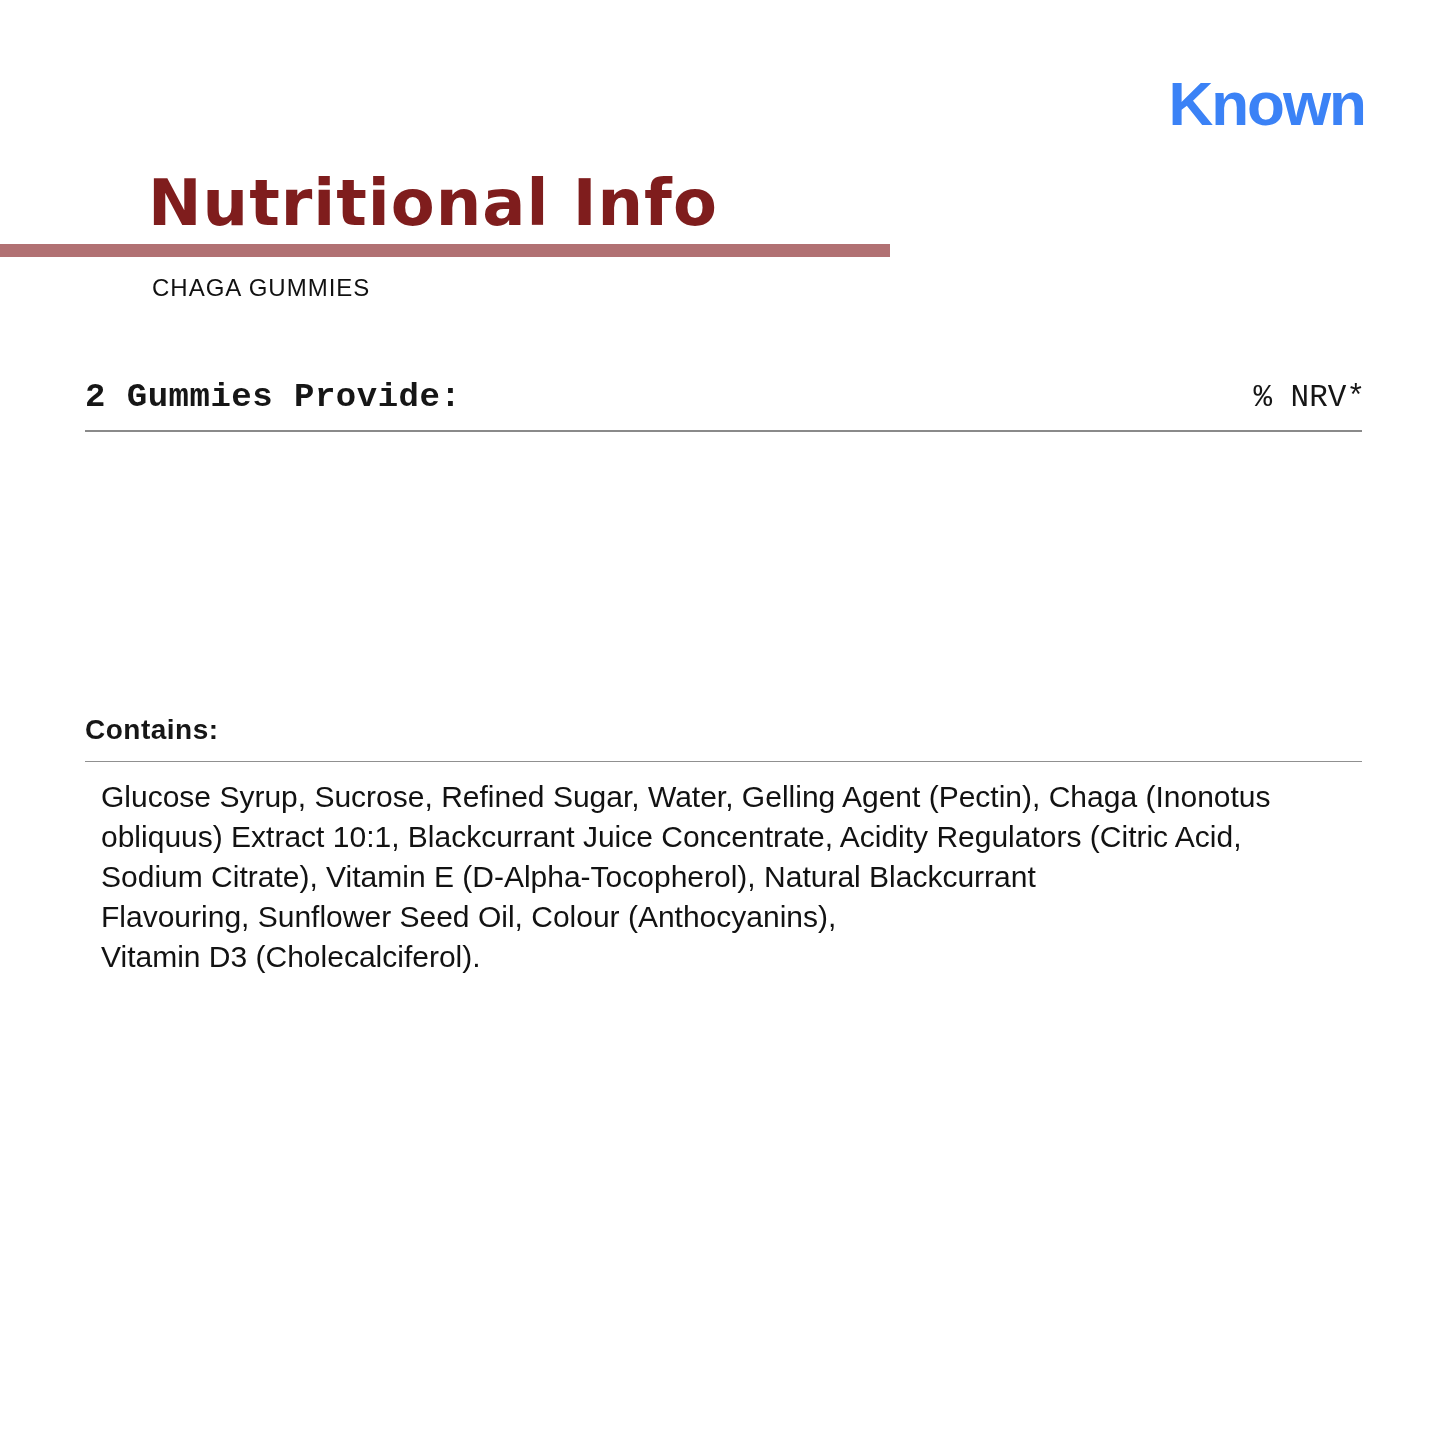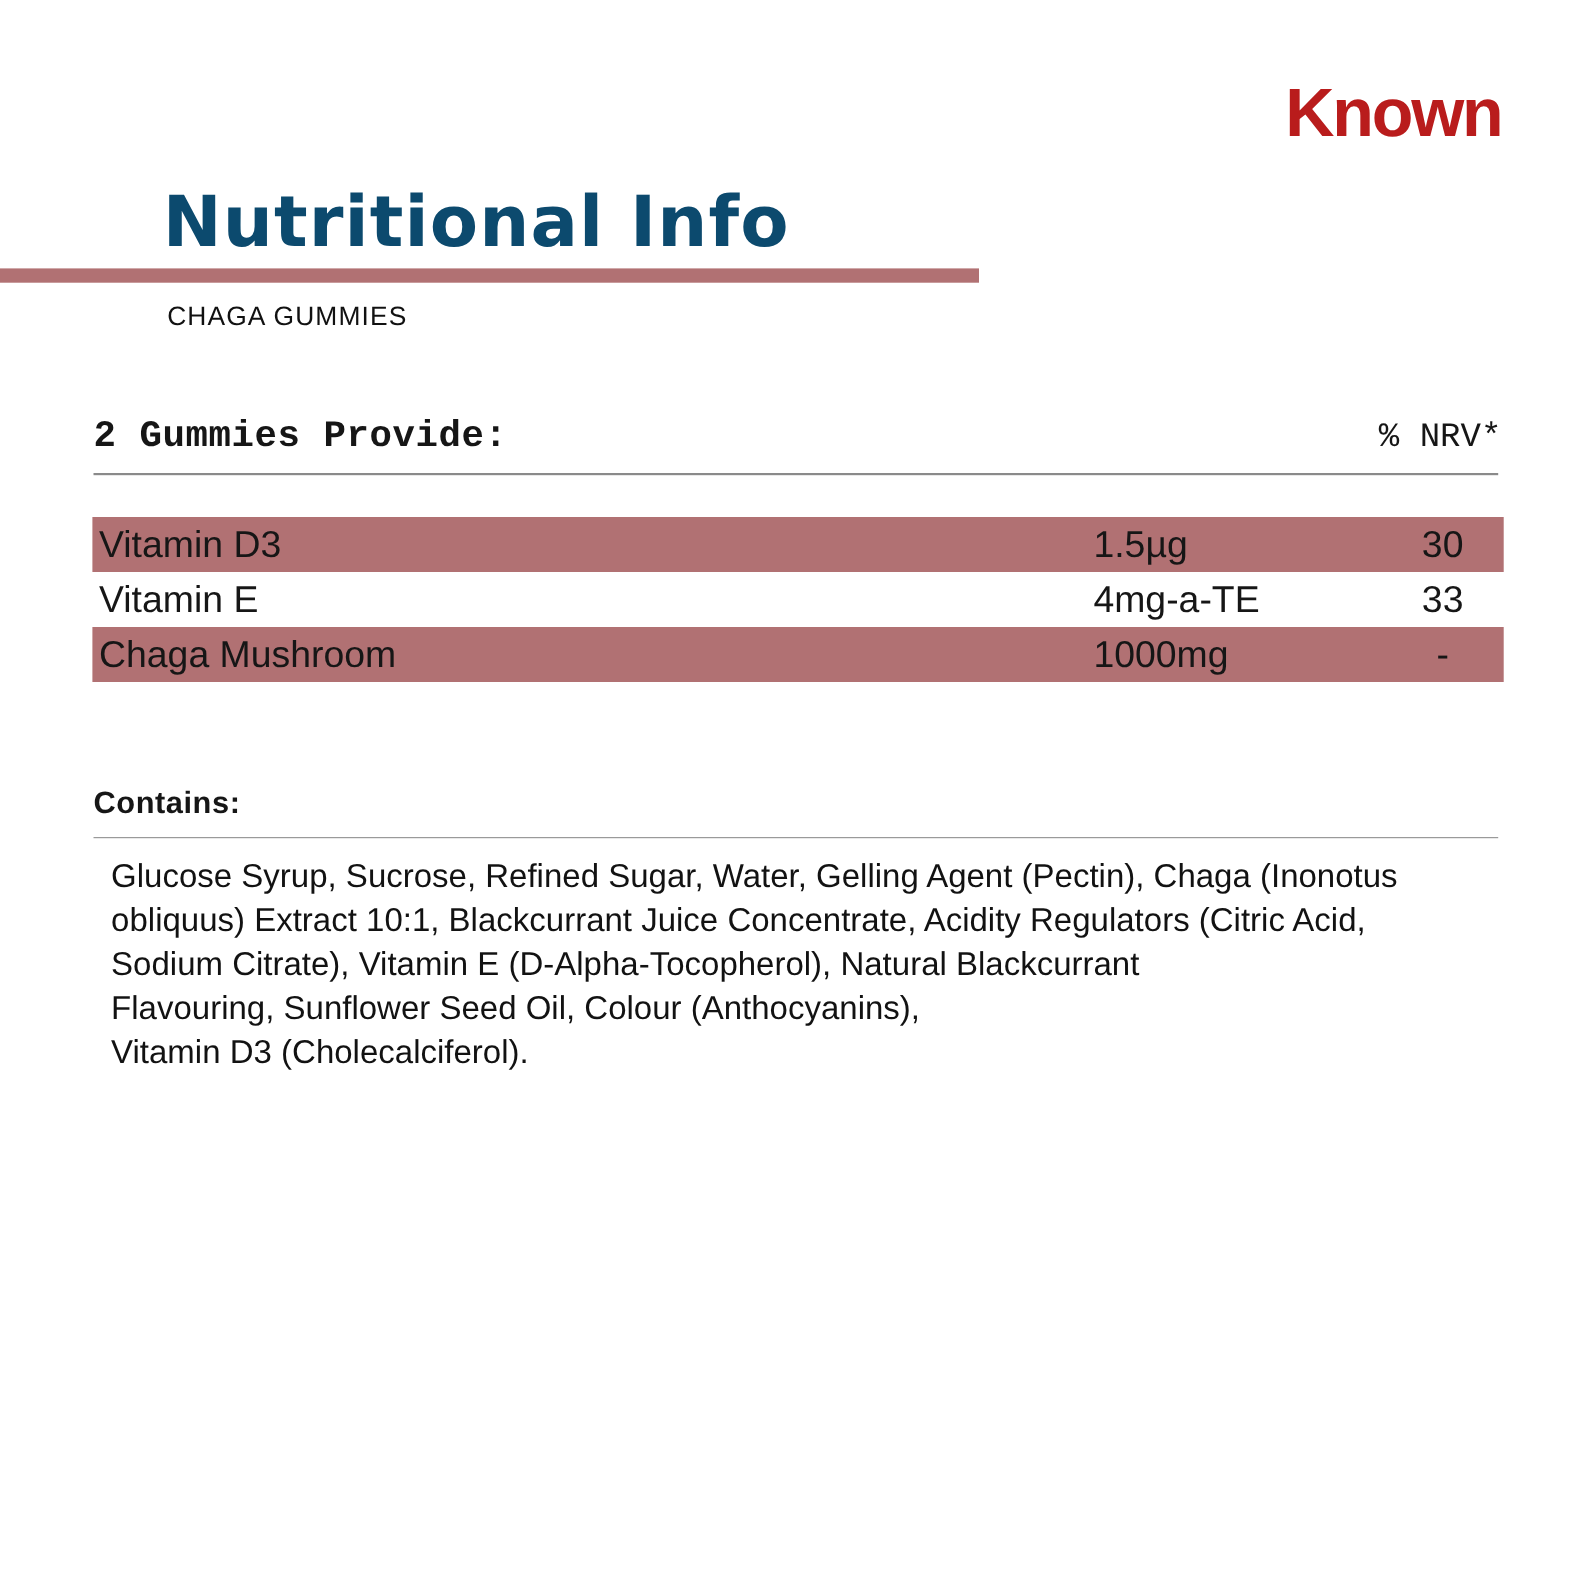--- a/index.html
+++ b/index.html
@@ -17,32 +17,32 @@
     font-family:"Liberation Sans", sans-serif;
     overflow:hidden;
   }
   .brand{
     position:absolute;
     top:68px;
     right:80px;
     font-size:62px;
     font-weight:700;
     letter-spacing:-2px;
-    color:#b91c1c;
+    color:#3b82f6;
   }
   .title{
     position:absolute;
     left:148px;
     top:166px;
     margin:0;
     font-family:"DejaVu Sans", sans-serif;
     font-size:64px;
     font-weight:bold;
     letter-spacing:1px;
-    color:#0c4a6e;
+    color:#7f1d1d;
     white-space:nowrap;
   }
   .title-bar{
     position:absolute;
     left:0;
     top:244px;
     width:890px;
     height:13px;
     background:var(--accent);
   }
@@ -146,37 +146,20 @@
   <h1 class="title">Nutritional Info</h1>
   <div class="title-bar"></div>
   <div class="subtitle">CHAGA GUMMIES</div>
 
   <div class="serving-row">
     <span class="serving-label">2 Gummies Provide:</span>
     <span class="nrv-label">% NRV*</span>
   </div>
   <div class="rule rule-serving"></div>
 
-  <div class="nutrient-table">
-      <div class="nutrient-row highlight">
-        <span class="nutrient-name">Vitamin D3</span>
-        <span class="nutrient-amount">1.5µg</span>
-        <span class="nutrient-nrv">30</span>
-      </div>
-      <div class="nutrient-row">
-        <span class="nutrient-name">Vitamin E</span>
-        <span class="nutrient-amount">4mg-a-TE</span>
-        <span class="nutrient-nrv">33</span>
-      </div>
-      <div class="nutrient-row highlight">
-        <span class="nutrient-name">Chaga Mushroom</span>
-        <span class="nutrient-amount">1000mg</span>
-        <span class="nutrient-nrv">-</span>
-      </div>
-    </div>
 
   <div class="section section-contains">
     <h2 class="section-heading">Contains:</h2>
     <hr class="section-rule">
     <p class="section-text">Glucose Syrup, Sucrose, Refined Sugar, Water, Gelling Agent (Pectin), Chaga (Inonotus
 obliquus) Extract 10:1, Blackcurrant Juice Concentrate, Acidity Regulators (Citric Acid,
 Sodium Citrate), Vitamin E (D-Alpha-Tocopherol), Natural Blackcurrant
 Flavouring, Sunflower Seed Oil, Colour (Anthocyanins),
 Vitamin D3 (Cholecalciferol).</p>
   </div>

